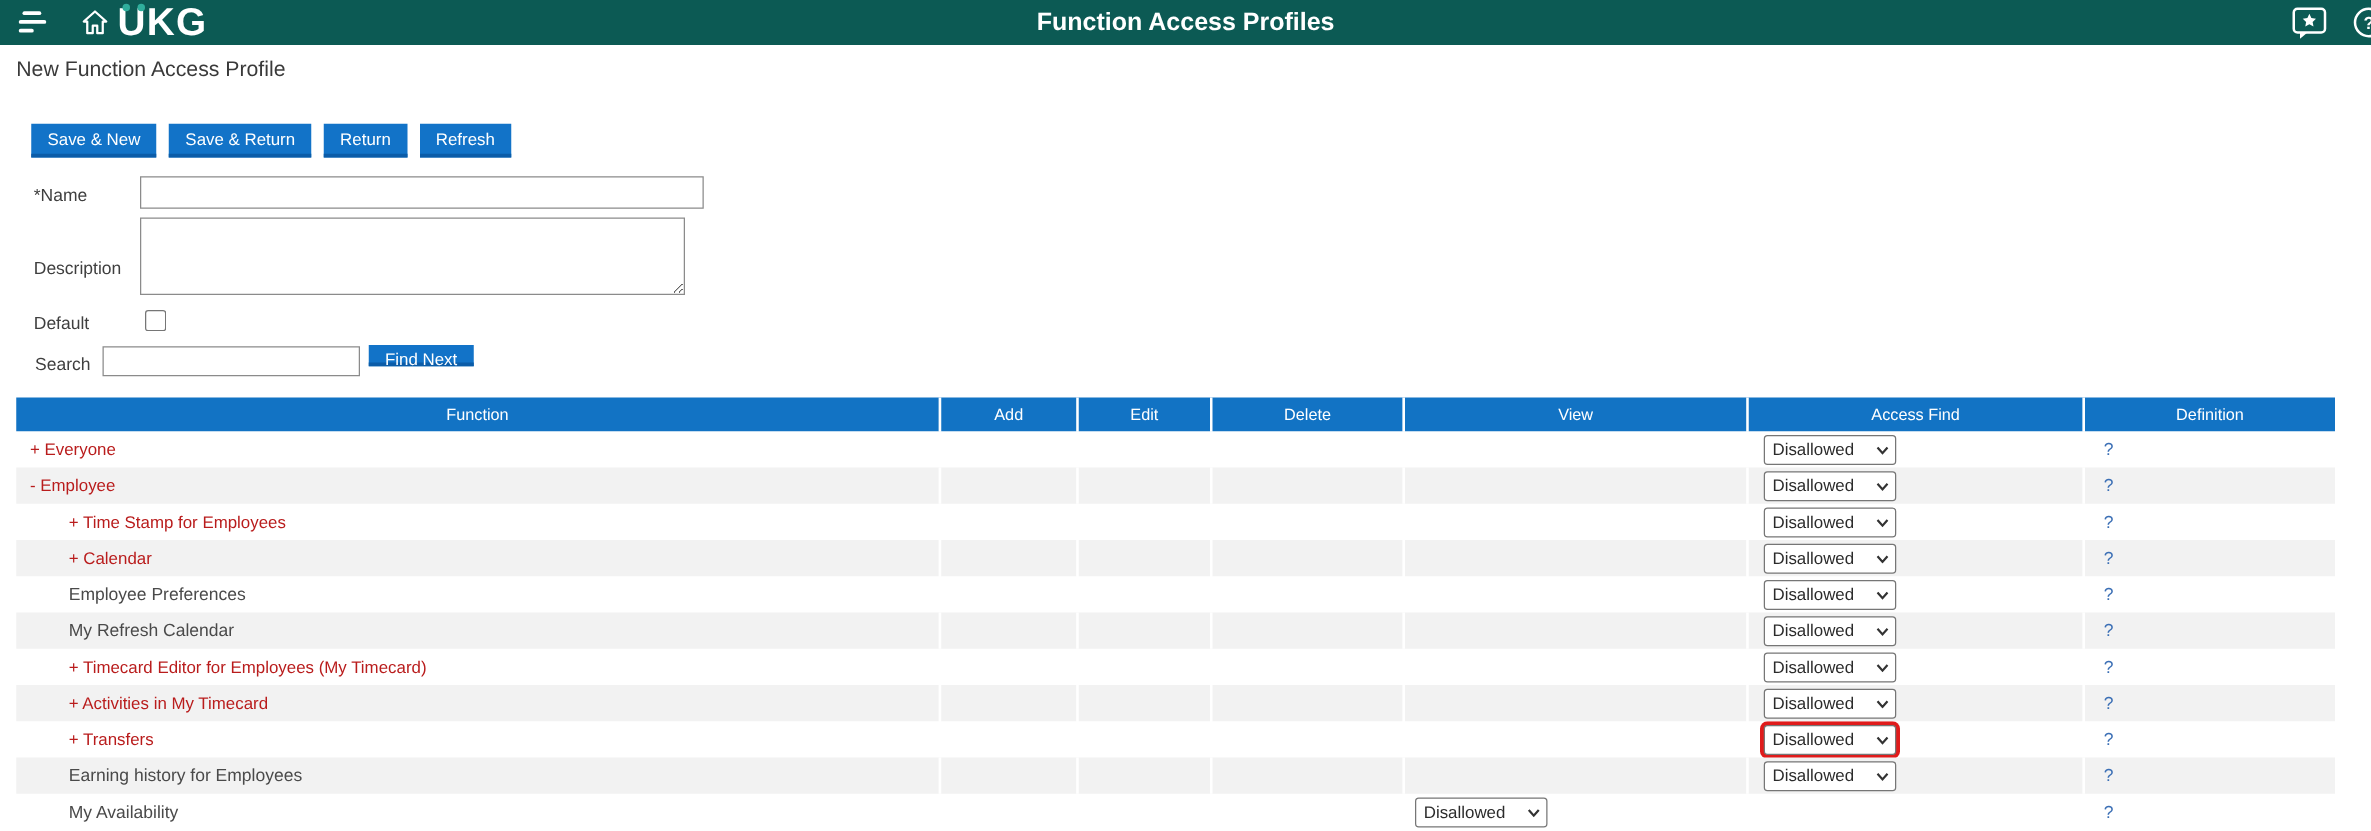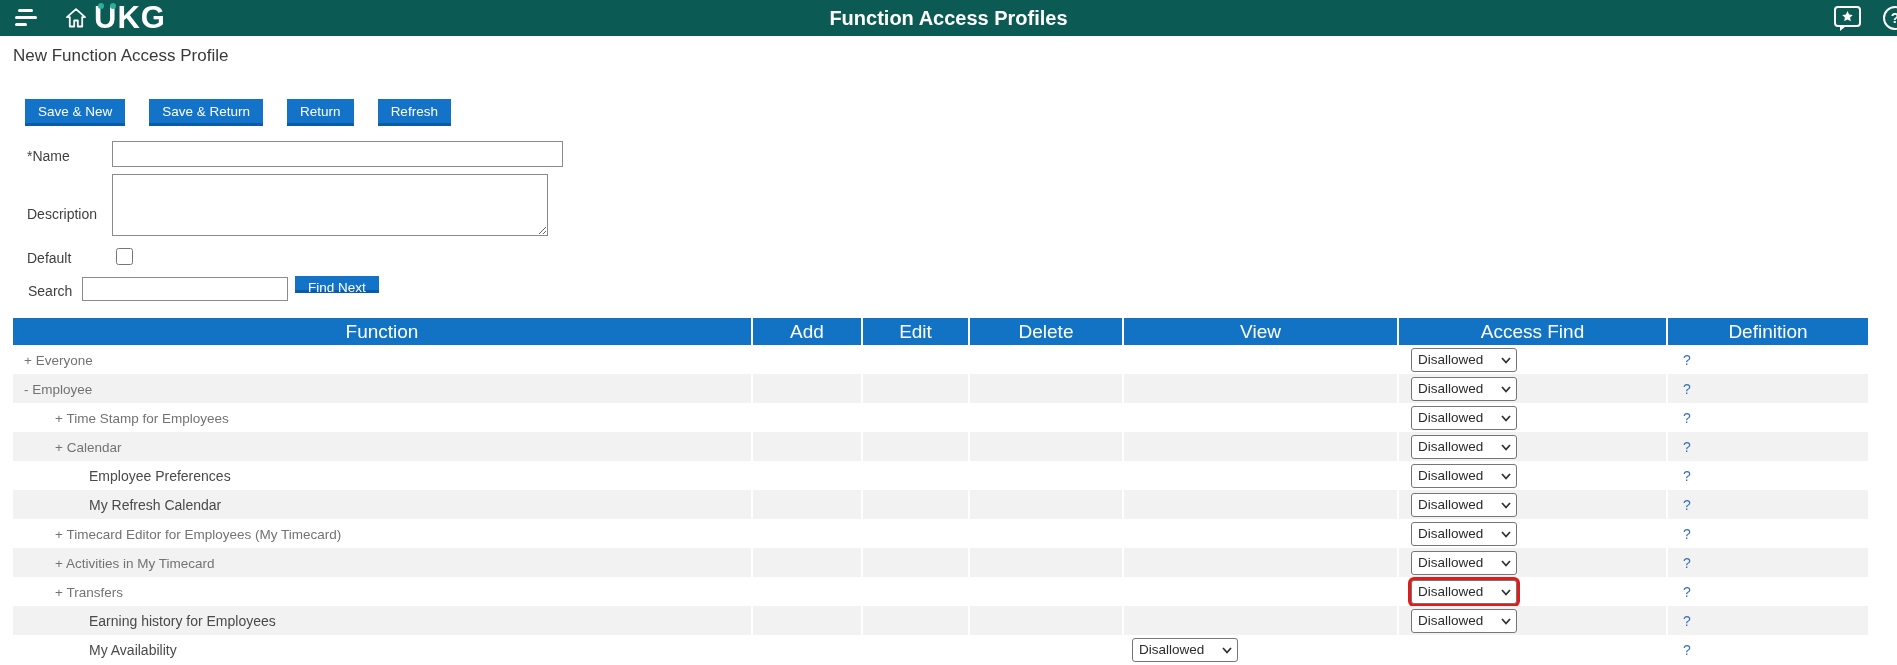--- a/index.html
+++ b/index.html
@@ -22,48 +22,48 @@
   .logo-dot.d2 { left:16px; }
   .topbar-title { position:absolute; left:50%; top:0; transform:translateX(-50%); height:36px; line-height:36px;
                   color:#fff; font-size:20px; font-weight:bold; white-space:nowrap; }
   .feedback-btn { position:absolute; left:1833px; top:5px; width:30px; height:28px; cursor:pointer; }
   .help-btn { position:absolute; left:1882px; top:5px; width:26px; height:26px; cursor:pointer; }
 
   
   .page-title { position:absolute; left:13px; top:46px; font-size:17px; font-weight:normal; color:#3A3A3A; }
 
   
-  .toolbar { position:absolute; left:25px; top:99px; display:flex; gap:24px;justify-content:flex-end; }
+  .toolbar { position:absolute; left:25px; top:99px; display:flex; gap:10px;justify-content:flex-end; }
   .btn { background:#1273C8; color:#fff; border:none; border-bottom:3px solid #0B5CA8;
          font-family:"Liberation Sans", sans-serif; font-size:13.5px; height:27px; line-height:23px;
          padding:0 13px; cursor:pointer; }
 
   
   .lbl { position:absolute; color:#3F3F3F; font-size:14px; }
   .lbl-name { left:27px; top:148px; }
   .inp-name { position:absolute; left:112px; top:141px; width:451px; height:26px; border:1px solid #8B8B8B; font-size:13.5px; padding:0 5px; }
   .lbl-desc { left:27px; top:206px; }
   .txt-desc { position:absolute; left:112px; top:174px; width:436px; height:62px; border:1px solid #8B8B8B; resize:both; font-family:"Liberation Sans", sans-serif; font-size:13.5px; padding:3px 5px; }
   .lbl-default { left:27px; top:250px; }
   .chk-default { position:absolute; left:116px; top:248px; width:17px; height:17px; cursor:pointer; }
   .lbl-search { left:28px; top:283px; }
   .inp-search { position:absolute; left:82px; top:277px; width:206px; height:24px; border:1px solid #8B8B8B; font-size:13.5px; padding:0 5px; }
   .btn-find { position:absolute; left:295px; top:276px; height:17px; }
 
   
   table.fap { position:absolute; left:13px; top:318px; width:1855px; border-collapse:separate; border-spacing:0; table-layout:fixed; }
-  table.fap th { height:27px; background:#1273C4; color:#fff; font-size:19px; font-weight:400; overflow:hidden; }
+  table.fap th { height:27px; background:#1273C4; color:#fff; font-size:13px; font-weight:400; overflow:hidden; }
   table.fap th + th { border-left:2px solid #fff; }
   table.fap td { height:29px; vertical-align:middle; overflow:hidden; white-space:nowrap; }
   table.fap td + td { border-left:2px solid #fff; }
   table.fap tbody tr:nth-child(even) { background:#F2F2F2; }
   .c-fn.lvl1 { padding-left:11px; }
   .c-fn.lvl2 { padding-left:42px; }
-  .fn-link { color:#737373; font-size:13.5px; cursor:pointer; text-decoration:none; }
-  .fn-text { color:#4A4A4A; font-size:14px;margin-left:34px; }
+  .fn-link { color:#b91c1c; font-size:13.5px; cursor:pointer; text-decoration:none; }
+  .fn-text { color:#4A4A4A; font-size:14px; }
   .c-scope { padding-left:12px; }
   .c-view  { padding-left:8px; }
   .select-wrap { position:relative; display:inline-block; vertical-align:middle; }
   .select-wrap select { -webkit-appearance:none; appearance:none; width:106px; height:24px; background:#fff;
         border:1px solid #767676; border-radius:3px; font-family:"Liberation Sans", sans-serif;
         font-size:13.5px; color:#2B2B2B; padding:0 20px 0 6px; cursor:pointer; }
   .select-wrap .chev { position:absolute; right:6px; top:9px; pointer-events:none; }
   .select-wrap.highlight select { box-shadow:0 0 0 3px #E01B1B; }
   .qmark { display:inline-block; margin-left:15px; color:#3B6FB5; font-size:14px; cursor:pointer; text-decoration:none; }
 </style>

